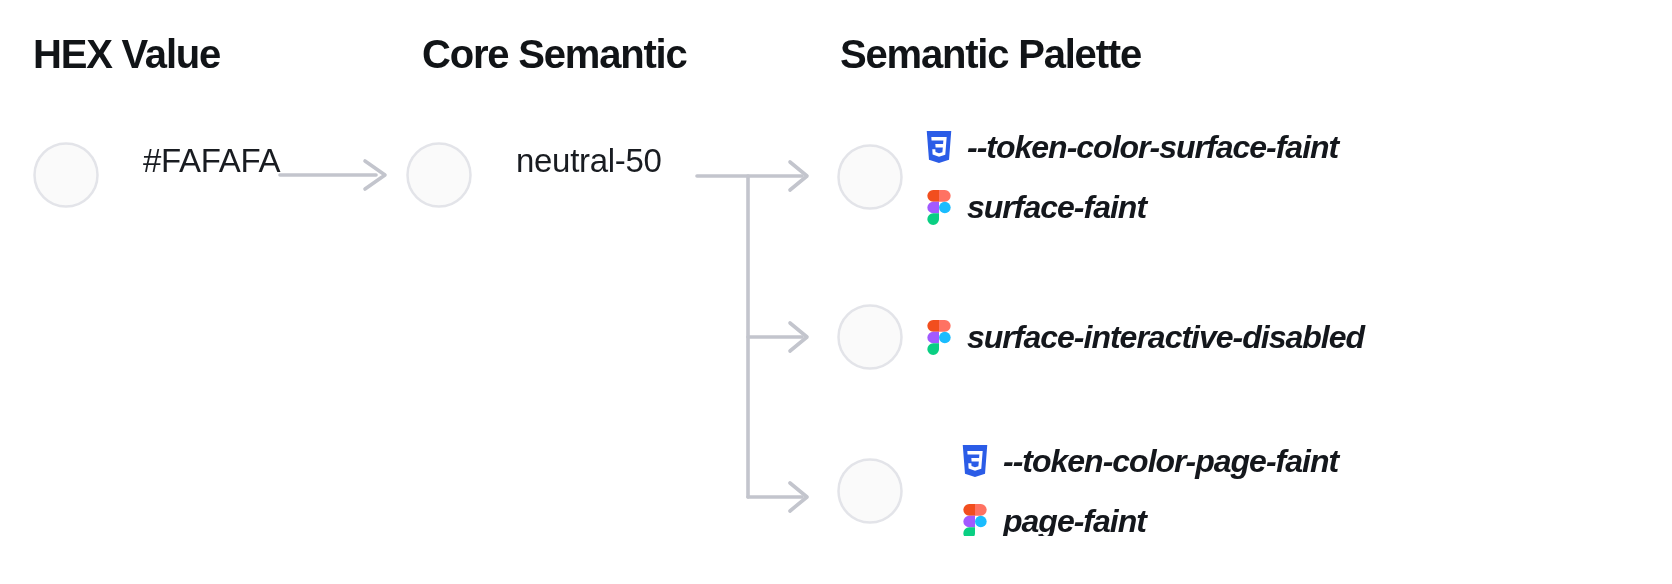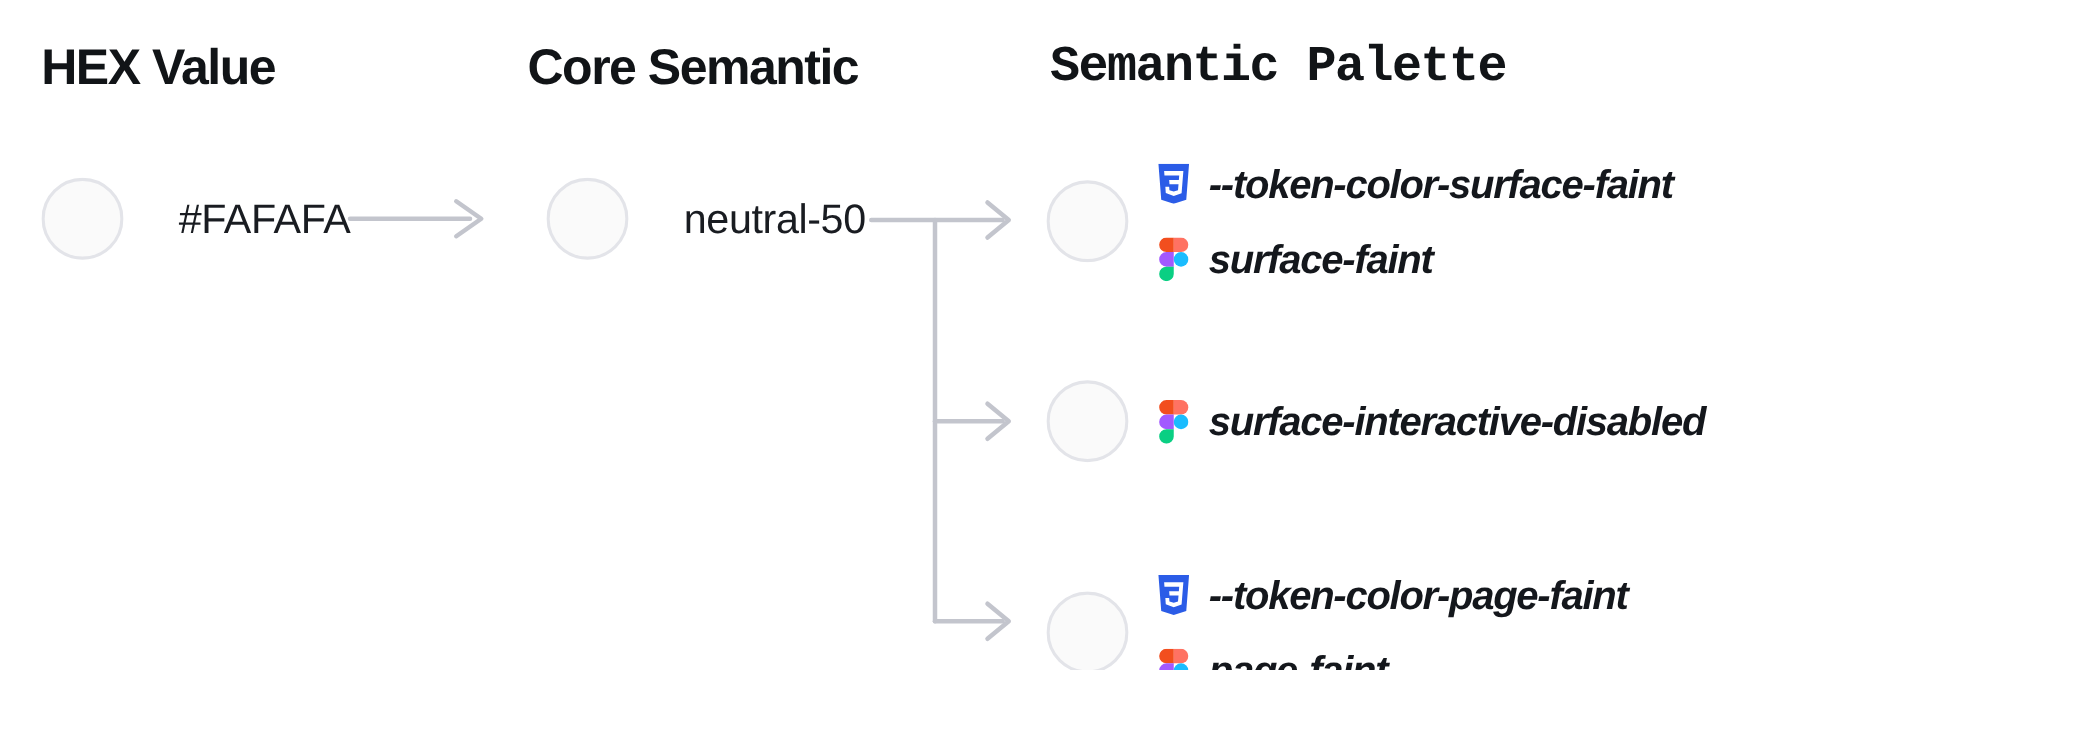--- a/index.html
+++ b/index.html
@@ -18,38 +18,37 @@
     position: absolute;
     top: 32px;
     font-size: 40px;
     font-weight: 700;
     letter-spacing: -1.2px;
     color: #111417;
     white-space: nowrap;
   }
   .heading-hex      { left: 33px; }
   .heading-core     { left: 422px; }
-  .heading-semantic { left: 840px; font-family: Liberation Mono, monospace; }
+  .heading-semantic { left: 840px; }
 
   .swatch {
     display: block;
     width: 66px;
     height: 66px;
   }
   .swatch circle {
     stroke-width: 2.5;
   }
 
   .node {
     position: absolute;
     display: flex;
-    align-items: center;
   }
   .node-hex  { left: 33px;  top: 142px; }
-  .node-core { left: 437px; top: 142px; }
+  .node-core { left: 406px; top: 142px; }
 
   .node-label {
     margin-left: 44px;
     font-size: 33px;
     font-weight: 400;
     letter-spacing: -0.3px;
     color: #191c21;
     white-space: nowrap;
   }
 
@@ -68,21 +67,21 @@
 
   .sem-row {
     position: absolute;
     left: 837px;
     display: flex;
     align-items: center;
     height: 120px;
   }
   .sem-row-1 { top: 117px; }
   .sem-row-2 { top: 277px; }
-  .sem-row-3 { top: 446px; }
+  .sem-row-3 { top: 431px; gap: 36px; }
 
   .sem-content {
     margin-left: 22px;
     display: flex;
     flex-direction: column;
   }
   .sem-line {
     height: 60px;
     display: flex;
     align-items: center;

